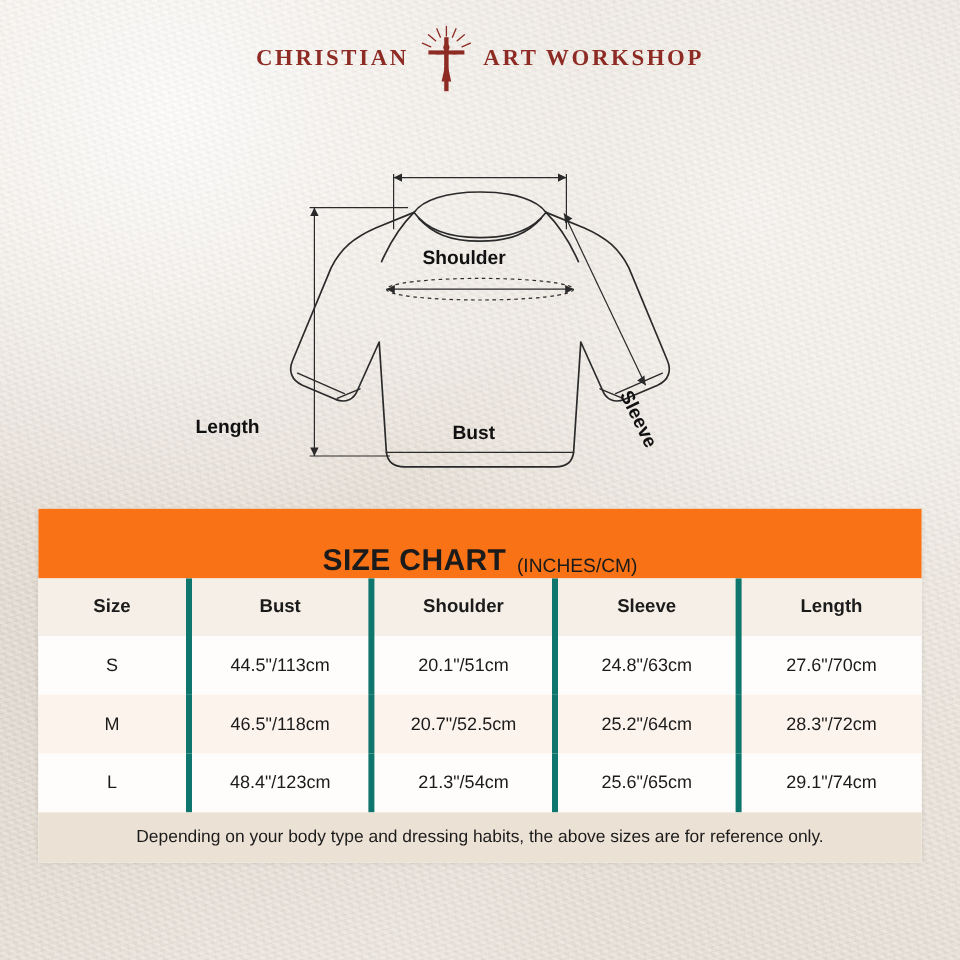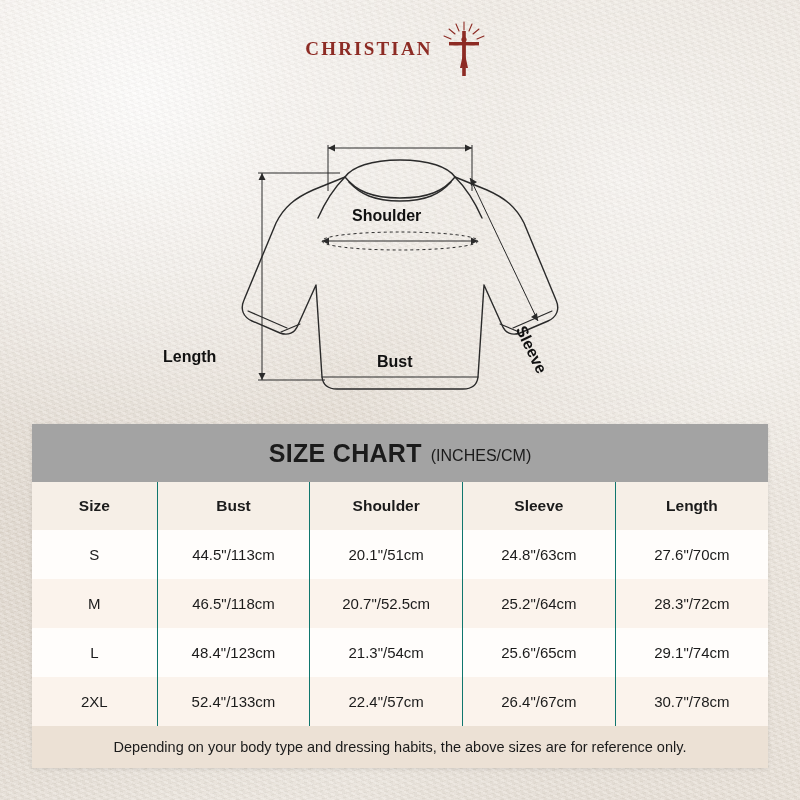--- a/index.html
+++ b/index.html
@@ -100,24 +100,24 @@
   
   .card {
     position: absolute;
     left: 32px;
     top: 424px;
     width: 736px;
     background: #fffdfb;
     box-shadow: 0 1px 4px rgba(0,0,0,0.10);
   }
   .card-head {
-    background: #a3a3a3;
+    background: #f97316;
     height: 58px;
     display: flex;
-    align-items: center;
+    align-items: flex-end;
     justify-content: center;
     gap: 9px;
   }
   .card-title {
     font-size: 25px;
     font-weight: 700;
     color: #1b1b1b;
     letter-spacing: .3px;
   }
   .card-title-unit {
@@ -131,21 +131,21 @@
     width: 100%;
     border-collapse: collapse;
     table-layout: fixed;
   }
   table.size-table th,
   table.size-table td {
     text-align: center;
     font-size: 15px;
     color: #1b1b1b;
     height: 47px;
-    border-right: 1px solid #0f766e;
+    border-right: 5px solid #0f766e;
     font-weight: 400;
   }
   table.size-table th {
     font-weight: 700;
     background: #f6efe7;
     height: 46px;
     font-size: 15.5px;
   }
   table.size-table th:last-child,
   table.size-table td:last-child { border-right: none; }
@@ -189,20 +189,21 @@
         <rect x="29.2" y="13" width="3.6" height="45" fill="#8d2b24"></rect>
         <rect x="16" y="24" width="30" height="3.4" fill="#8d2b24"></rect>
 
         <g fill="#8d2b24">
           <circle cx="31" cy="21.5" r="2.6"></circle>
           <path d="M31 24 C26 25.5 21 25.2 18.5 24.2 L18.2 26.4 C21.5 27.6 26.5 27.6 29.6 26.6 L29.6 38 L27 50 L29.6 50 L31 41 L32.4 50 L35 50 L32.4 38 L32.4 26.6 C35.5 27.6 40.5 27.6 43.8 26.4 L43.5 24.2 C41 25.2 36 25.5 31 24 Z"></path>
         </g>
       </svg>
     </span>
 
+    <span class="brand-text">ART WORKSHOP</span>
   </div>
 
   <div class="diagram">
     <svg viewBox="0 0 800 330" width="800" height="330" aria-hidden="true">
       <g fill="none" stroke="#2a2a2a" stroke-width="1.4" stroke-linejoin="round" stroke-linecap="round">
 
         <path d="M345 82
                  C352 72 371 65 400 65
                  C429 65 448 72 455 82
                  L487 95
@@ -308,26 +309,19 @@
           <td>25.2"/64cm</td>
           <td>28.3"/72cm</td>
         </tr>
         <tr>
           <td>L</td>
           <td>48.4"/123cm</td>
           <td>21.3"/54cm</td>
           <td>25.6"/65cm</td>
           <td>29.1"/74cm</td>
         </tr>
-        <tr>
-          <td>2XL</td>
-          <td>52.4"/133cm</td>
-          <td>22.4"/57cm</td>
-          <td>26.4"/67cm</td>
-          <td>30.7"/78cm</td>
-        </tr>
       </tbody>
     </table>
 
     <div class="card-foot">Depending on your body type and dressing habits, the above sizes are for reference only.</div>
   </div>
 
 </div>
 
 </body></html>

